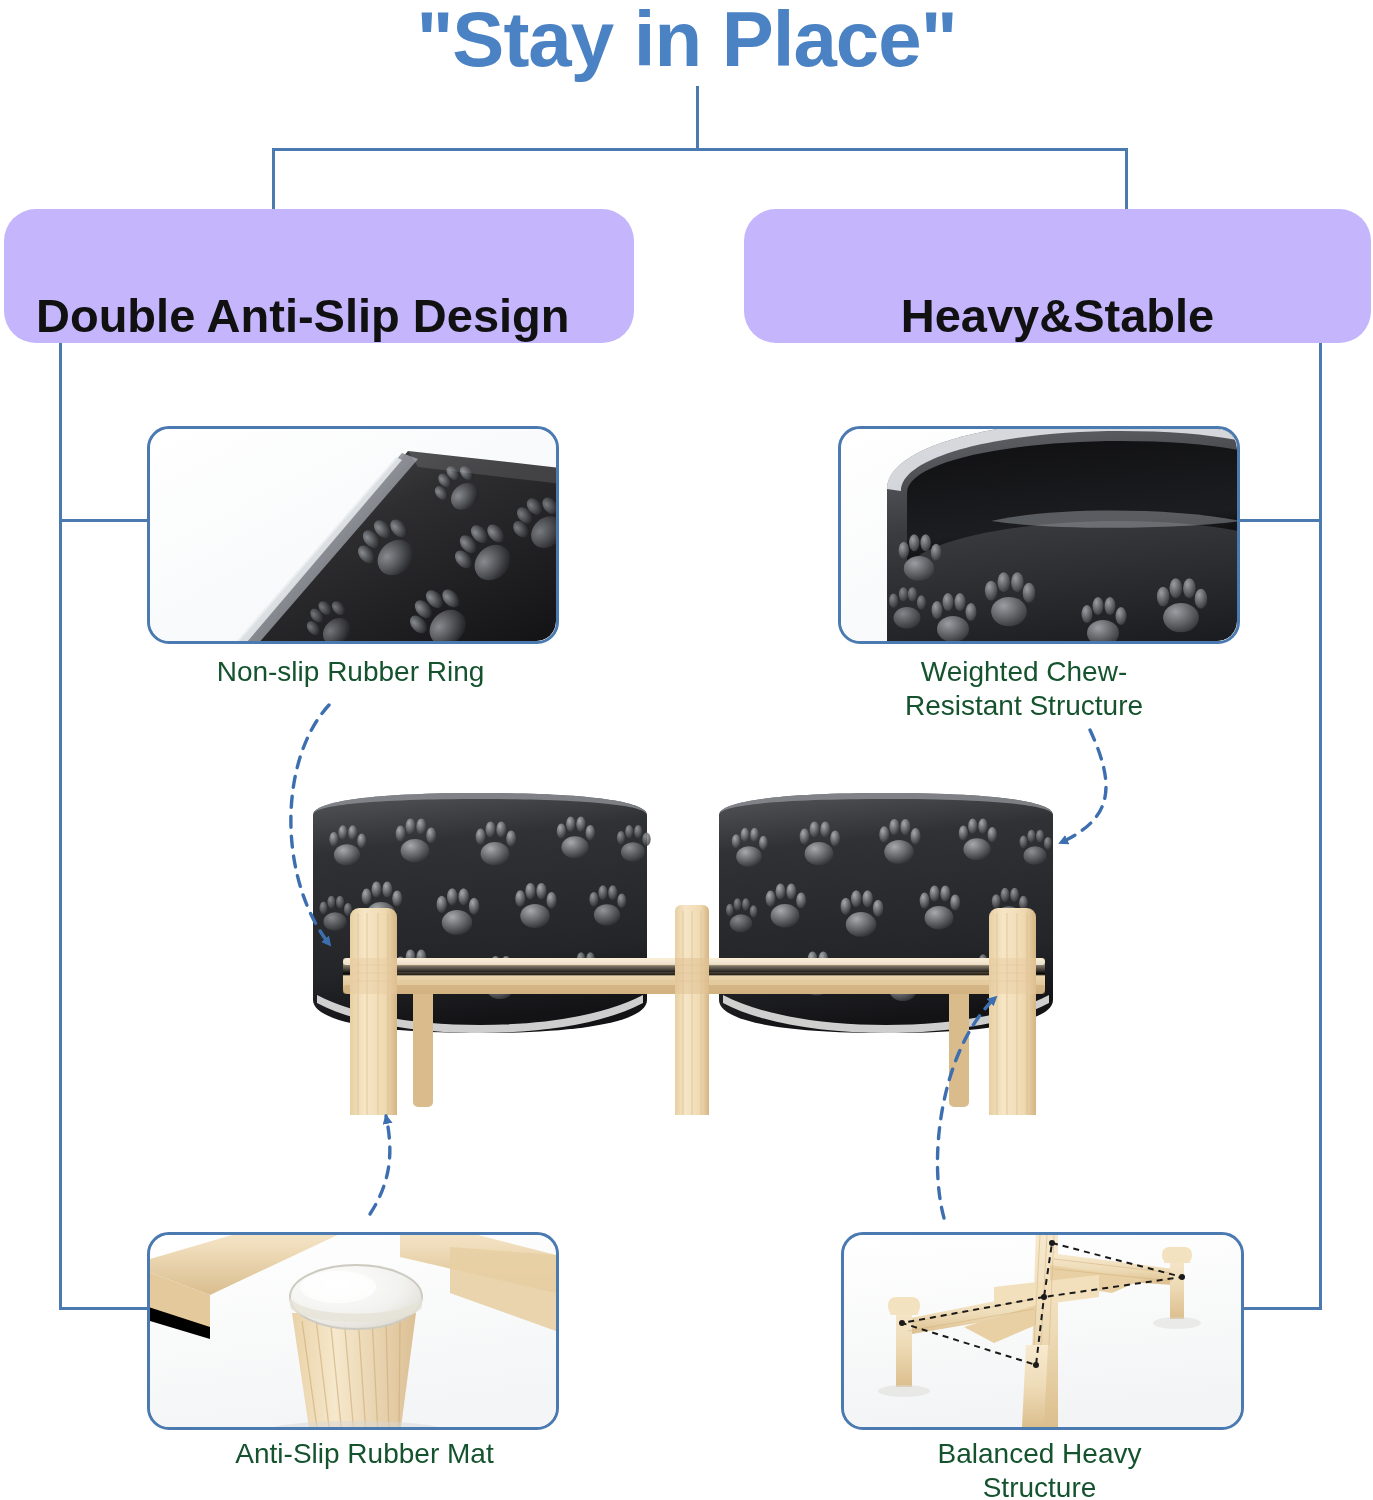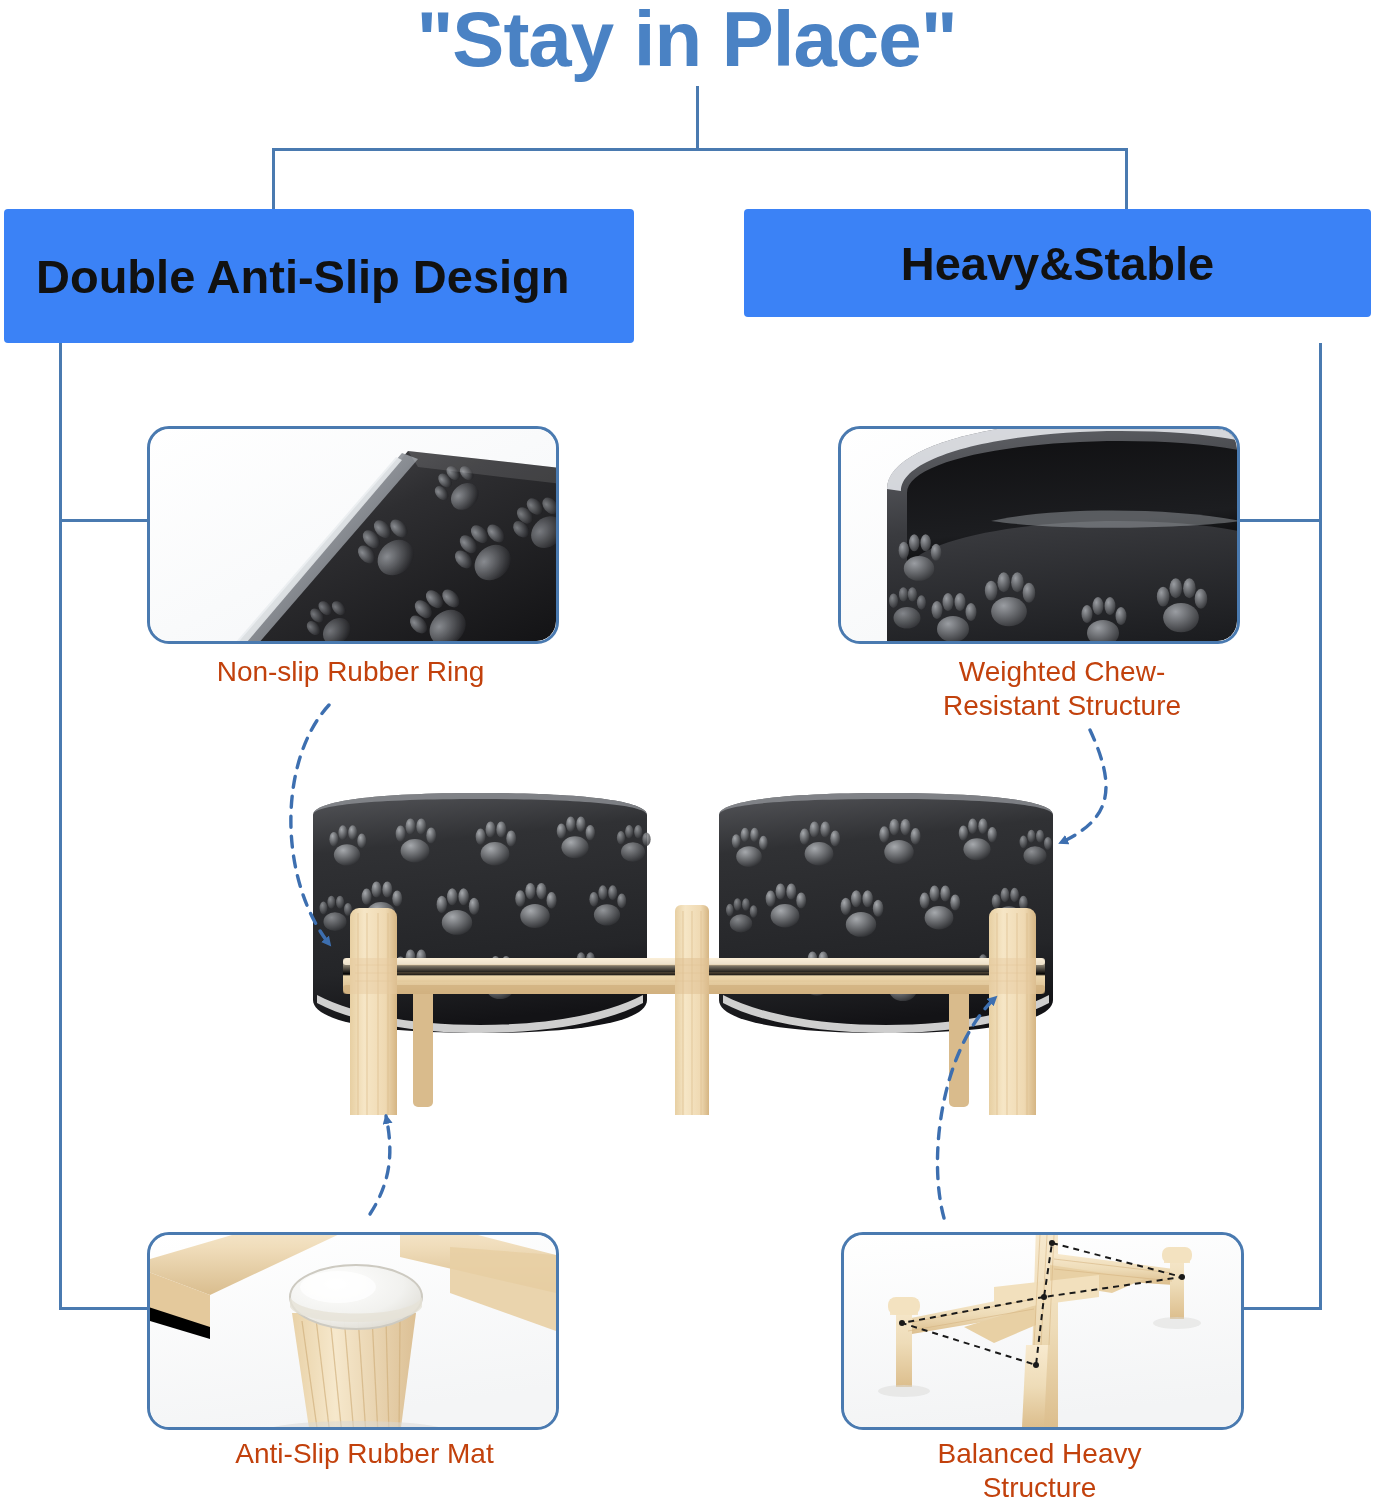--- a/index.html
+++ b/index.html
@@ -14,45 +14,45 @@
     white-space:nowrap;
   }
 
   
   .ln{position:absolute;background:#4a7ab0;}
   .vln{width:3px;}
   .hln{height:3px;}
 
   
   .hdr{
-    position:absolute;background:#3b82f6;border-radius:4px;
-    display:flex;align-items:center;justify-content:center;
+    position:absolute;background:#c4b5fd;border-radius:32px;
+    display:flex;align-items:flex-end;justify-content:center;
     color:#111;font-weight:bold;font-family:"Liberation Sans",sans-serif;
   }
   .hdr-left{left:4px;top:209px;width:630px;height:134px;font-size:47px;
             justify-content:flex-start;padding-left:32px;box-sizing:border-box;}
-  .hdr-right{left:744px;top:209px;width:627px;height:108px;font-size:47px;}
+  .hdr-right{left:744px;top:209px;width:627px;height:134px;font-size:47px;}
 
   
   .card{
     position:absolute;border:3px solid #4a7ab0;border-radius:22px;
     overflow:hidden;background:#fdfdfd;
   }
   .card-tl{left:147px;top:426px;width:406px;height:212px;}
   .card-tr{left:838px;top:426px;width:396px;height:212px;}
   .card-bl{left:147px;top:1232px;width:406px;height:192px;}
   .card-br{left:841px;top:1232px;width:397px;height:192px;}
 
   
   .cap{
-    position:absolute;text-align:center;color:#c2410c;
+    position:absolute;text-align:center;color:#14532d;
     font-size:28px;line-height:34px;font-family:"Liberation Sans",sans-serif;
   }
   .cap-tl{left:123px;top:655px;width:455px;}
-  .cap-tr{left:864px;top:655px;width:396px;}
+  .cap-tr{left:826px;top:655px;width:396px;}
   .cap-bl{left:137px;top:1437px;width:455px;}
   .cap-br{left:841px;top:1437px;width:397px;}
 
   
   .layer{position:absolute;left:0;top:0;width:1373px;height:1500px;
          pointer-events:none;}
 </style>
 </head>
 <body>
 

